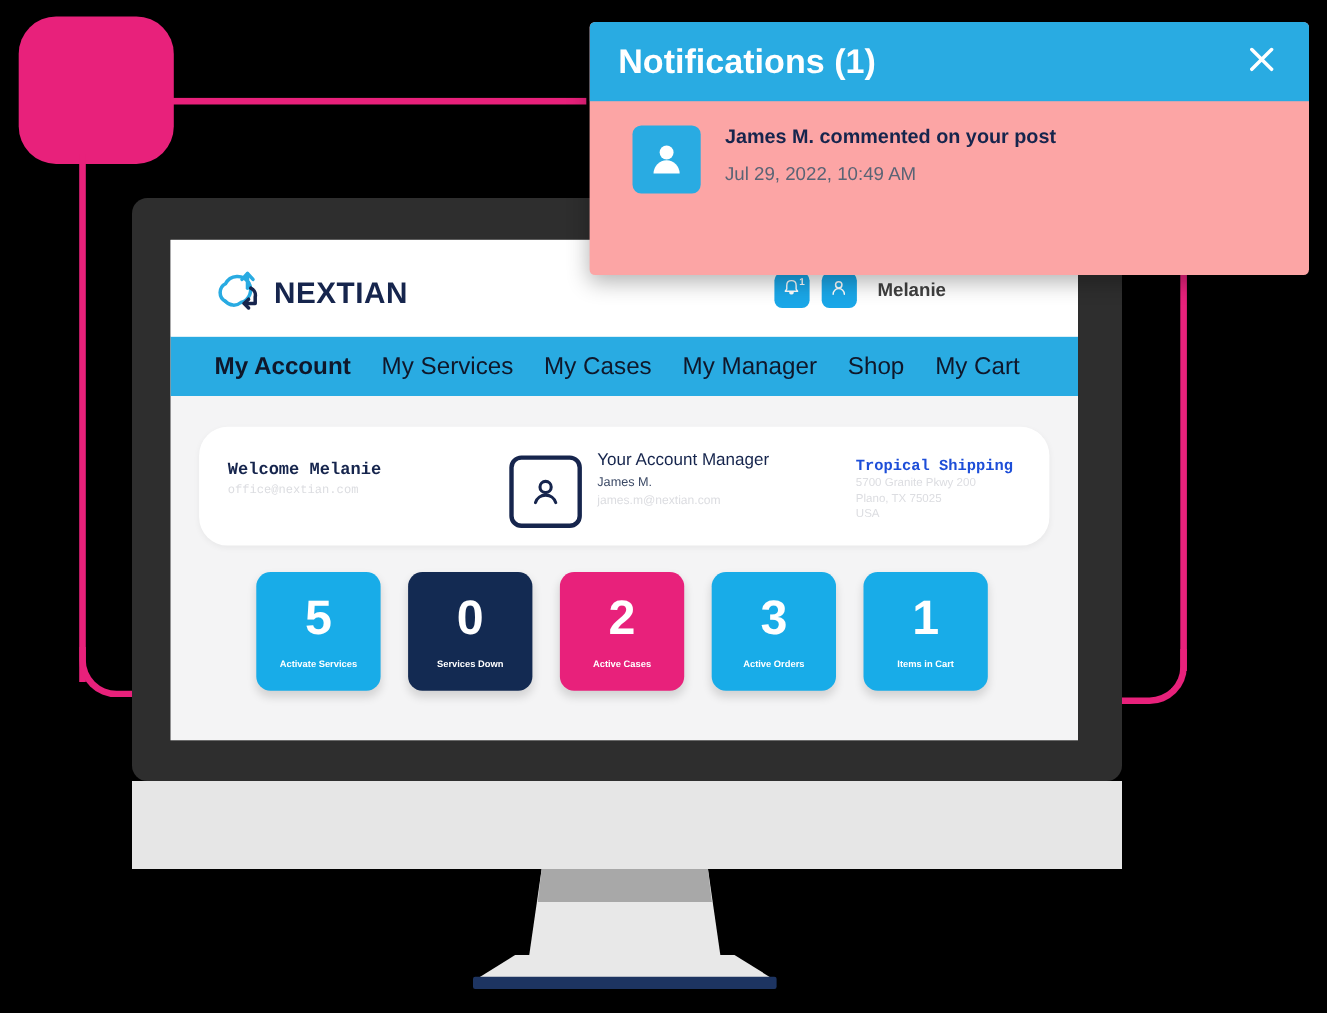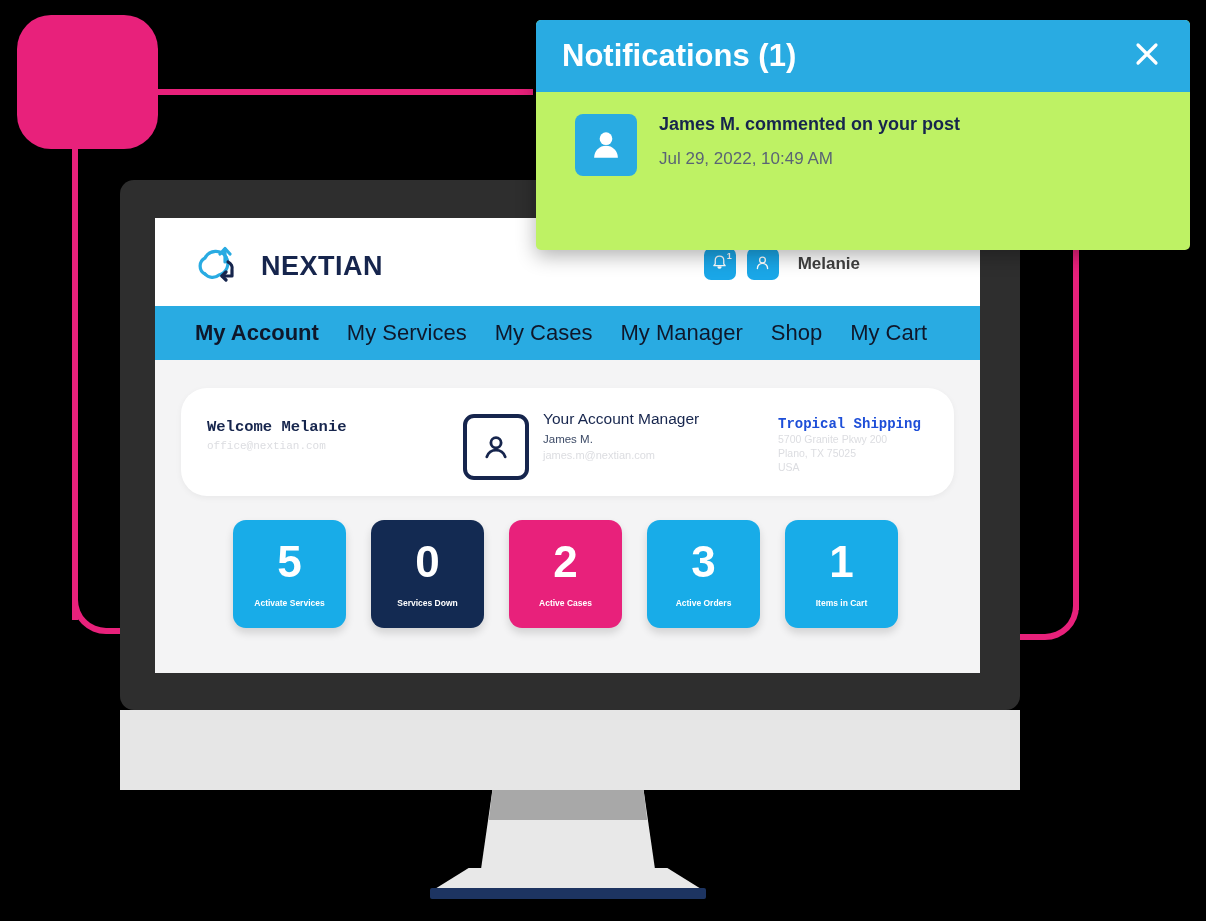--- a/index.html
+++ b/index.html
@@ -29,21 +29,21 @@
               clip-path:polygon(8% 0,92% 0,100% 100%,0% 100%);}
   .stand-neck-shade{position:absolute;left:478px;top:790px;width:180px;height:30px;background:#a8a8a8;
               clip-path:polygon(8% 0,92% 0,94% 100%,6% 100%);}
   .stand-flare{position:absolute;left:430px;top:868px;width:276px;height:24px;background:#e8e8e8;
               clip-path:polygon(14% 0,86% 0,100% 100%,0% 100%);}
   .stand-foot{position:absolute;left:430px;top:888px;width:276px;height:11px;
               background:#1d3461;border-radius:2px;}
 
   
   .site-header{height:88px;background:#fff;position:relative;}
-  .logo-wrap{position:absolute;left:40px;top:28px;display:flex;align-items:center;gap:20px;}
+  .logo-wrap{position:absolute;left:40px;top:28px;display:flex;align-items:center;gap:8px;}
   .logo-text{font-size:27px;font-weight:bold;color:#16254d;letter-spacing:.5px;}
   .header-right{position:absolute;right:120px;top:30px;display:flex;align-items:center;gap:11px;}
   .icon-btn{width:32px;height:32px;background:#1aa7e8;border-radius:7px;
             display:flex;align-items:center;justify-content:center;position:relative;}
   .badge{position:absolute;right:4px;top:3px;color:#fff;font-size:9px;font-weight:bold;}
   .user-name{font-size:17px;font-weight:bold;color:#404040;margin-left:8px;}
 
   
   .navbar{height:54px;background:#29ABE2;display:flex;align-items:center;padding-left:40px;gap:28px;}
   .nav-item{color:#0f172a;font-size:22px;}
@@ -66,21 +66,21 @@
   .ship-line{font-size:10.5px;color:#dcdde1;line-height:1.35;}
 
   
   .tiles{display:flex;gap:25px;margin-top:24px;padding-left:52px;}
   .tile{width:113px;height:108px;border-radius:13px;display:flex;flex-direction:column;
         align-items:center;justify-content:center;box-shadow:0 5px 9px rgba(0,0,0,.14);}
   .tile-num{font-size:44px;font-weight:bold;color:#fff;line-height:1;}
   .tile-label{font-size:8.5px;font-weight:bold;color:#fff;margin-top:14px;}
 
   
-  .notif{position:absolute;left:536px;top:20px;width:654px;height:230px;background:#bef264;
+  .notif{position:absolute;left:536px;top:20px;width:654px;height:230px;background:#fca5a5;
          border-radius:5px;box-shadow:0 6px 20px rgba(0,0,0,.3);overflow:hidden;}
   .notif-head{height:72px;background:#29ABE2;display:flex;align-items:center;
               justify-content:space-between;padding:0 26px;}
   .notif-title{color:#fff;font-size:31px;font-weight:bold;}
   .notif-close{cursor:pointer;}
   .notif-body{display:flex;gap:22px;padding:22px 39px;}
   .notif-avatar{width:62px;height:62px;background:#29ABE2;border-radius:8px;flex:0 0 62px;
                 display:flex;align-items:center;justify-content:center;}
   .notif-h{font-size:18px;font-weight:bold;color:#16254d;}
   .notif-msg{font-size:18px;color:#3c4a66;margin-top:9px;}

